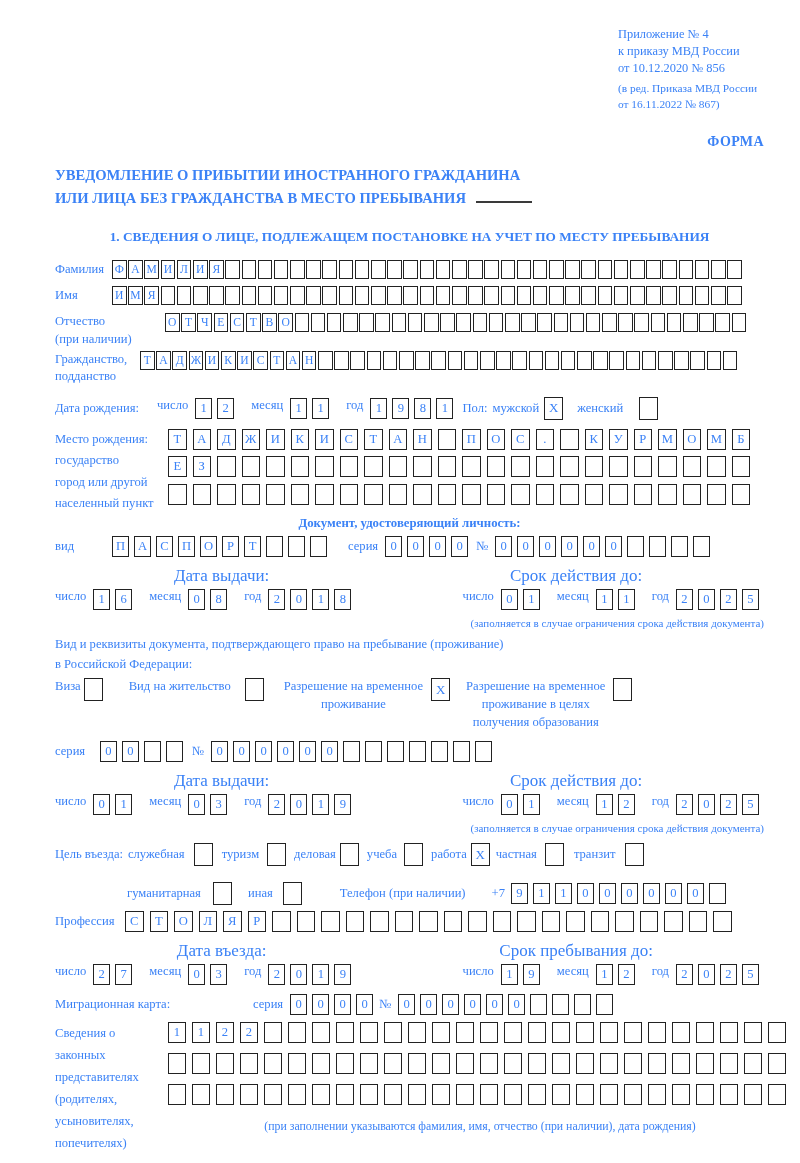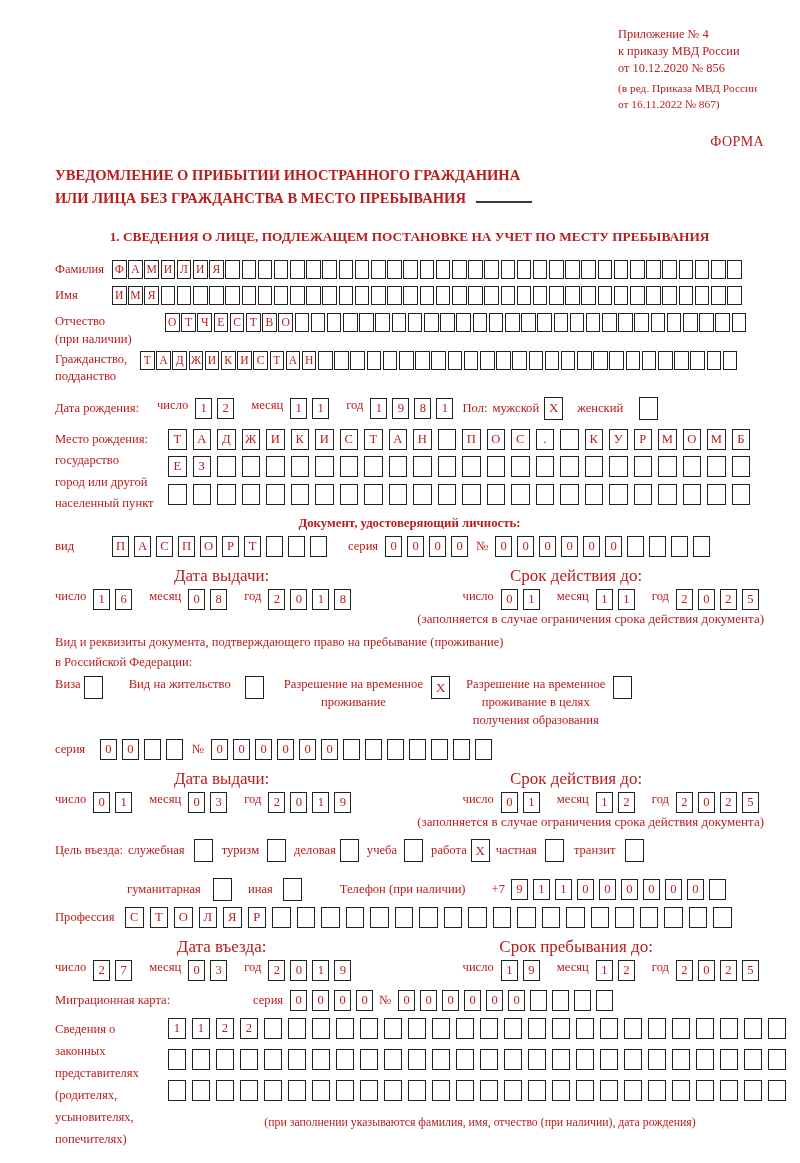--- a/index.html
+++ b/index.html
@@ -1,26 +1,26 @@
 <!DOCTYPE html>
 <html><head>
 <meta charset="utf-8">
 <style>
   html,body{margin:0;padding:0;background:#fff;}
   .page{
     width:800px;height:1163px;box-sizing:border-box;
     padding:26px 36px 12px 55px;position:relative;overflow:hidden;
-    background:#fff;color:#b91c1c;
+    background:#fff;color:#3b82f6;
     font-family:"Liberation Serif","DejaVu Serif",serif;font-size:12.6px;
   }
   
   .ref{margin-left:563px;line-height:1.38;font-size:12.4px;}
   .ref .sub{font-size:11.4px;line-height:1.35;}
   .ref .sub.first{margin-top:4px;}
-  .forma{text-align:right;font-weight:normal;font-size:14px;margin-top:22px;letter-spacing:.4px;}
+  .forma{text-align:right;font-weight:bold;font-size:14px;margin-top:22px;letter-spacing:.4px;}
   
   .title{text-align:left;font-weight:bold;font-size:14.6px;line-height:1.55;margin-top:14px;}
   .blank{display:inline-block;width:56px;border-bottom:2.2px solid #3a3a3a;height:13px;margin-left:10px;}
   .sech{font-weight:bold;font-size:13.3px;text-align:center;margin-top:20px;white-space:nowrap;}
   
   .row{display:flex;align-items:flex-start;}
   .row.c{align-items:center;}
   .lbl{flex-shrink:0;line-height:1.4;}
   .cells{display:flex;flex-shrink:0;}
   .cell{
@@ -38,21 +38,21 @@
     font-size:13px;flex-shrink:0;background:#fff;
   }
   .dgrp{display:flex;align-items:flex-start;}
   .dl{margin:0 7px 0 12px;white-space:nowrap;}
   .dl.first{margin-left:0;}
   .hdr2{display:flex;margin-top:9px;font-size:17px;}
   .hdr2 .h-left{flex:0 0 47%;text-align:center;}
   .hdr2 .h-right{flex:1;text-align:center;}
   .daterow{display:flex;align-items:center;margin-top:3px;}
   .daterow .g-right{margin-left:auto;}
-  .note{font-size:13px;text-align:right;margin-top:1px;}
+  .note{font-size:11px;text-align:right;margin-top:7px;}
   .stack .cells{margin-bottom:6.5px;}
   .opt{display:flex;align-items:flex-start;}
   .opt .olbl{text-align:center;line-height:1.4;}
   .opt .cbx{margin-left:8px;}
   .plbl{white-space:nowrap;}
   .heading-c{font-weight:bold;text-align:center;font-size:12.8px;}
 </style>
 </head>
 <body>
 

